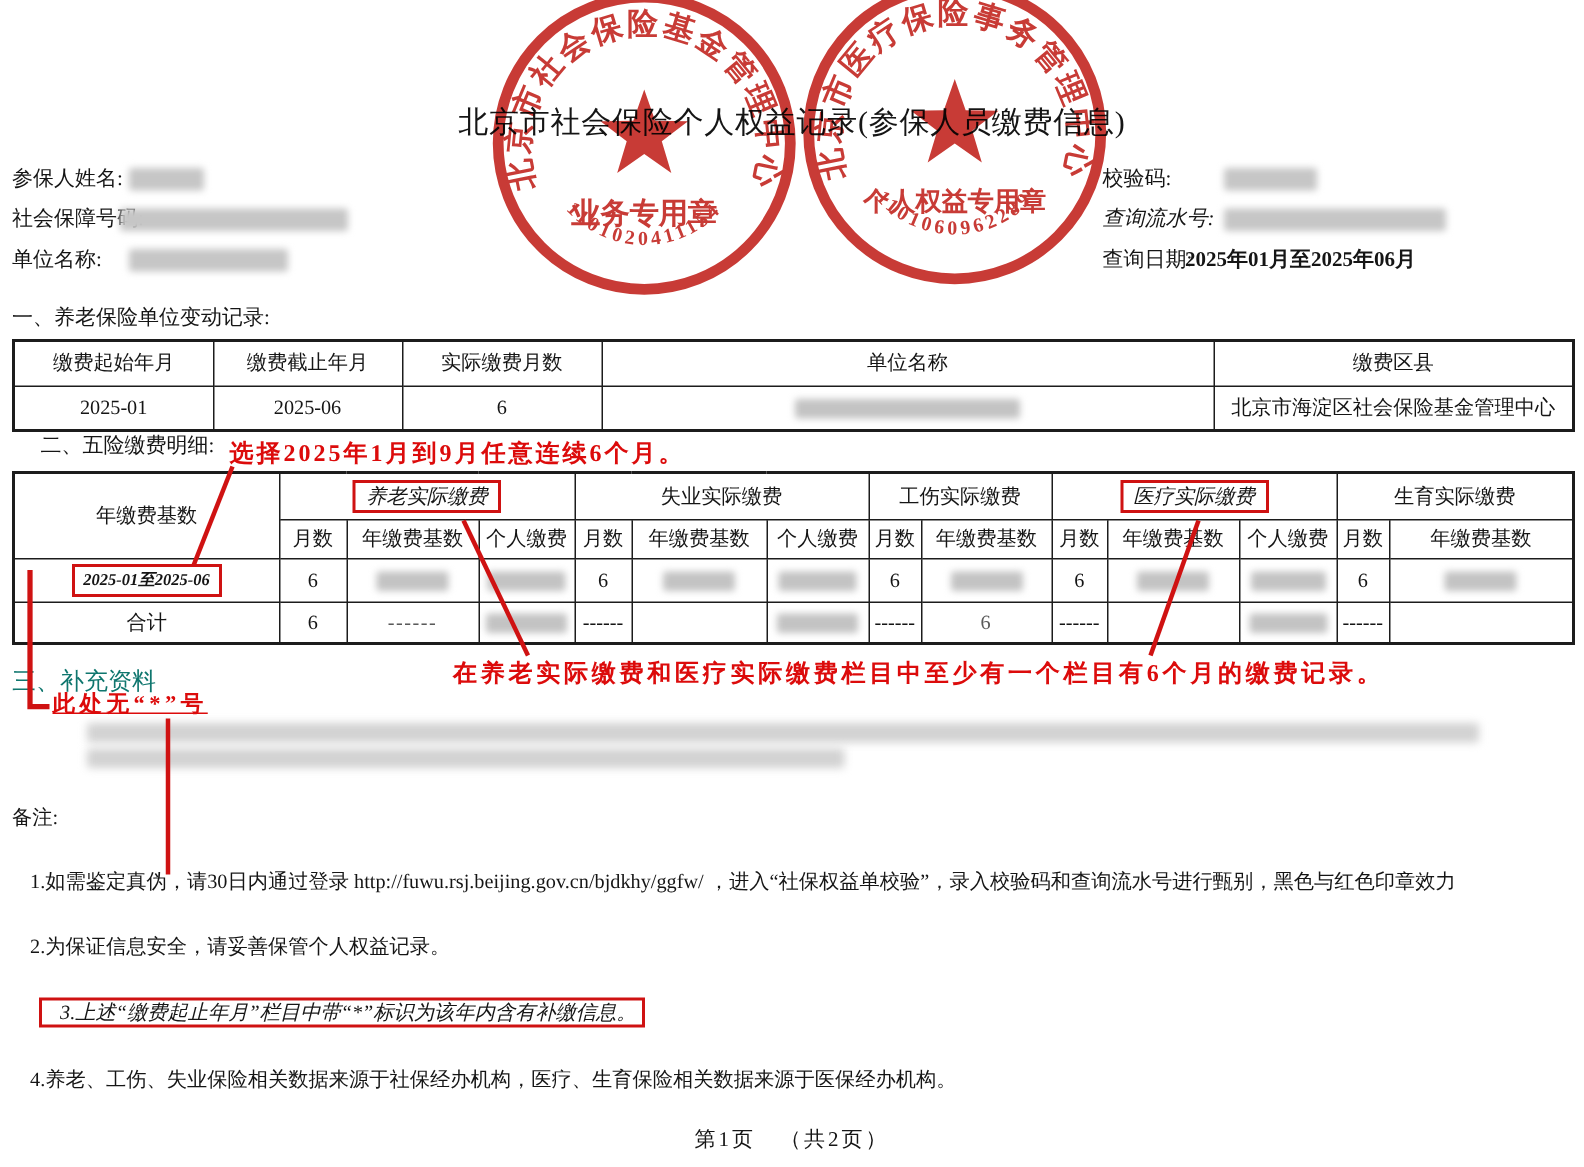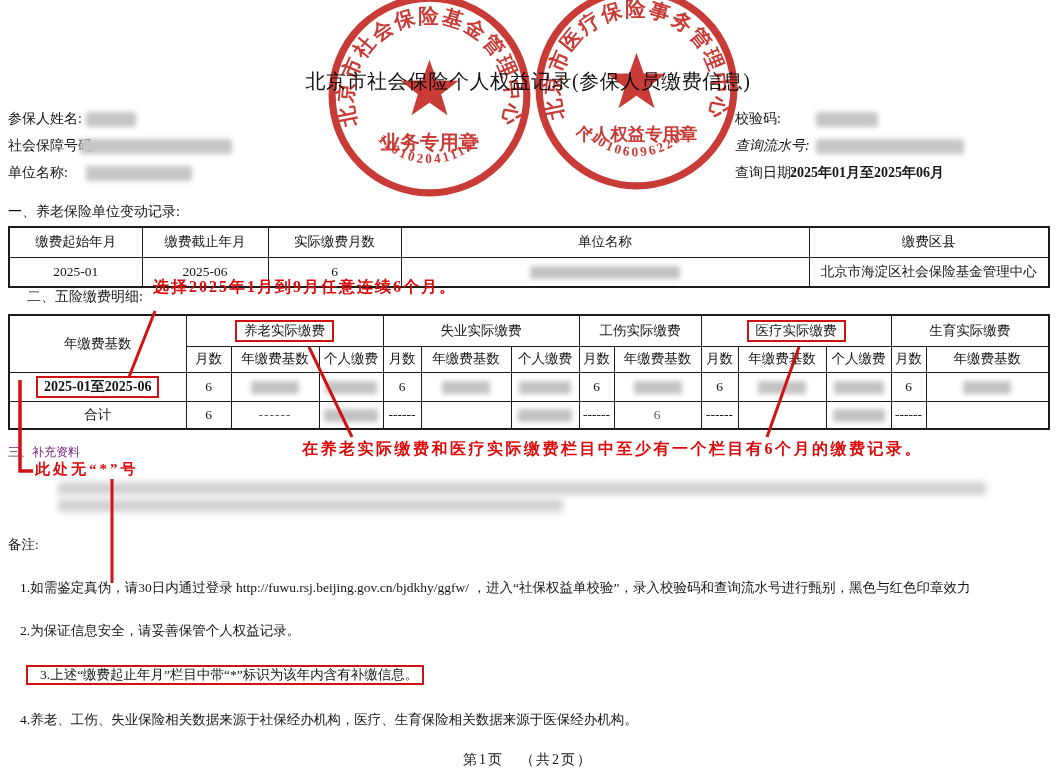--- a/index.html
+++ b/index.html
@@ -29,27 +29,27 @@
   .tbl th, .tbl td {
     border:1px solid #1c1c1c; text-align:center; vertical-align:middle;
     font-weight:normal; font-size:13.5px; overflow:hidden; padding:2px 1px;
   }
   .tbl { border:2px solid #1c1c1c; }
   .num { font-weight:bold; font-family:"Liberation Serif",serif; }
   .dash { color:#5a5a5a; letter-spacing:1px; font-size:12px; }
   .cellblob { display:inline-block; height:13px; background:#c3c3c3; filter:blur(2.5px);
               border-radius:2px; vertical-align:middle; }
   
-  .redboxed { display:inline-block; border:2px solid #cf1212; padding:0px 7px; line-height:18px; }
+  .redboxed { display:inline-block; border:2px solid #cf1212; padding:0px 7px; line-height:18px;font-style:italic; }
   
   .ann { position:absolute; color:#dc0b0b; font-weight:bold; white-space:nowrap; z-index:6;
          font-family:"Liberation Serif","DejaVu Serif",serif; }
-  .ann-pick { left:153px; top:277px; font-size:16px; letter-spacing:2px; }
+  .ann-pick { left:153px; top:292px; font-size:16px; letter-spacing:2px; }
   .ann-least { left:302px; top:439px; font-size:16px; letter-spacing:2.5px; }
-  .ann-nostar { left:35px; top:460px; font-size:15px; letter-spacing:3px; }
+  .ann-nostar { left:35px; top:460px; font-size:15px; letter-spacing:3px;text-decoration:underline; }
   
   .strip { position:absolute; height:13px; background:#d2d2d2; filter:blur(3px); border-radius:2px; }
   .remarks { position:absolute; left:8px; top:510px; width:1044px; font-size:13.5px; line-height:17px; }
   .remarks .rl { padding-left:12px; white-space:nowrap;margin-top:26px; }
   .remarks .rh { padding-left:0; }
   .footer { position:absolute; top:751px; left:0; width:100%; text-align:center; font-size:14px; letter-spacing:2px; }
   
   .overlay { position:absolute; left:0; top:0; width:1056px; height:778px; z-index:7; pointer-events:none; }
 </style>
 </head>
@@ -170,21 +170,21 @@
       <th>个人缴费</th>
       <th>月数</th>
       <th>年缴费基数</th>
       <th>月数</th>
       <th>年缴费基数</th>
       <th>个人缴费</th>
       <th>月数</th>
       <th>年缴费基数</th>
     </tr>
     <tr style="height:29px;">
-      <td><span class="redboxed num" style="padding:0 6px; font-size:14px;">2025-01至2025-06</span></td>
+      <td><span class="redboxed num" style="padding:0 6px; font-size:11px;">2025-01至2025-06</span></td>
       <td class="num">6</td>
       <td><span class="cellblob" style="width:48px;"></span></td>
       <td><span class="cellblob" style="width:52px;"></span></td>
       <td class="num">6</td>
       <td><span class="cellblob" style="width:48px;"></span></td>
       <td><span class="cellblob" style="width:52px;"></span></td>
       <td class="num">6</td>
       <td><span class="cellblob" style="width:48px;"></span></td>
       <td class="num">6</td>
       <td><span class="cellblob" style="width:48px;"></span></td>
@@ -206,21 +206,21 @@
       <td class="dash"></td>
       <td><span class="cellblob" style="width:52px;"></span></td>
       <td class="num">------</td>
       <td class="dash"></td>
     </tr>
   </tbody>
     </table>
 
   <div class="ann ann-least">在养老实际缴费和医疗实际缴费栏目中至少有一个栏目有6个月的缴费记录。</div>
 
-  <div class="sec-h" style="left:8px; top:444px; color:#701a75; font-size:12px;">三、补充资料</div>
+  <div class="sec-h" style="left:8px; top:444px; color:#0f766e; font-size:16px;">三、补充资料</div>
   <div class="ann ann-nostar">此处无“*”号</div>
   <div class="strip" style="left:58px; top:482px; width:928px;"></div>
   <div class="strip" style="left:58px; top:499px; width:505px;"></div>
 
   <div class="remarks">
     <div class="rl rh">备注:</div>
     <div class="rl">1.如需鉴定真伪，请30日内通过登录 http://fuwu.rsj.beijing.gov.cn/bjdkhy/ggfw/ ，进入“社保权益单校验”，录入校验码和查询流水号进行甄别，黑色与红色印章效力</div>
     <div class="rl">2.为保证信息安全，请妥善保管个人权益记录。</div>
     <div class="rl" style="padding-left:18px;"><span class="redboxed" style="padding:0 4px 0 12px; line-height:16px;">3.上述“缴费起止年月”栏目中带“*”标识为该年内含有补缴信息。</span></div>
     <div class="rl">4.养老、工伤、失业保险相关数据来源于社保经办机构，医疗、生育保险相关数据来源于医保经办机构。</div>

